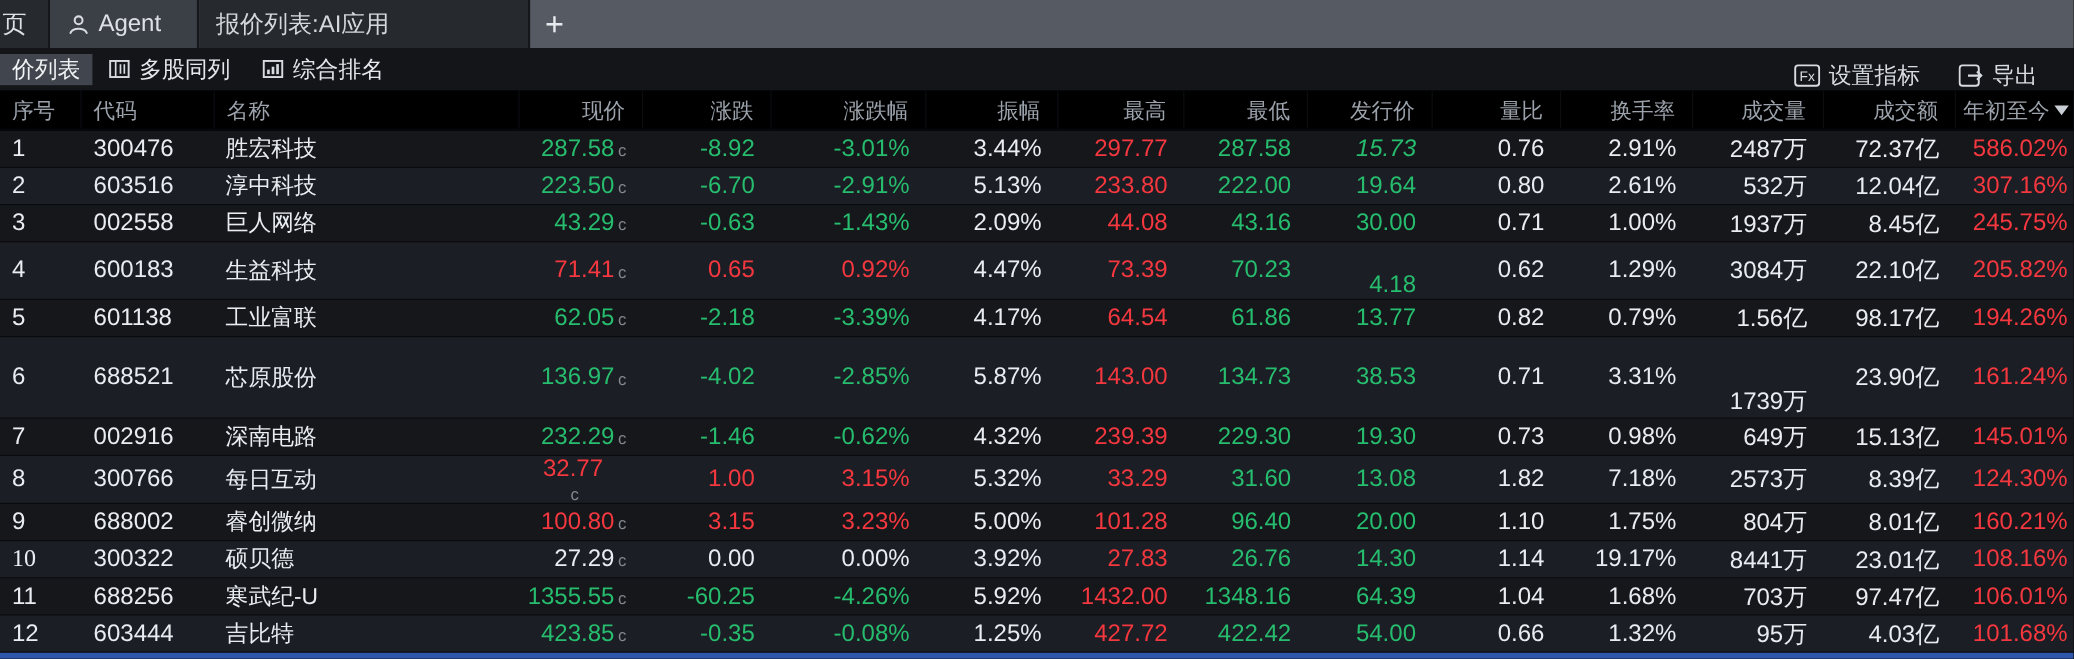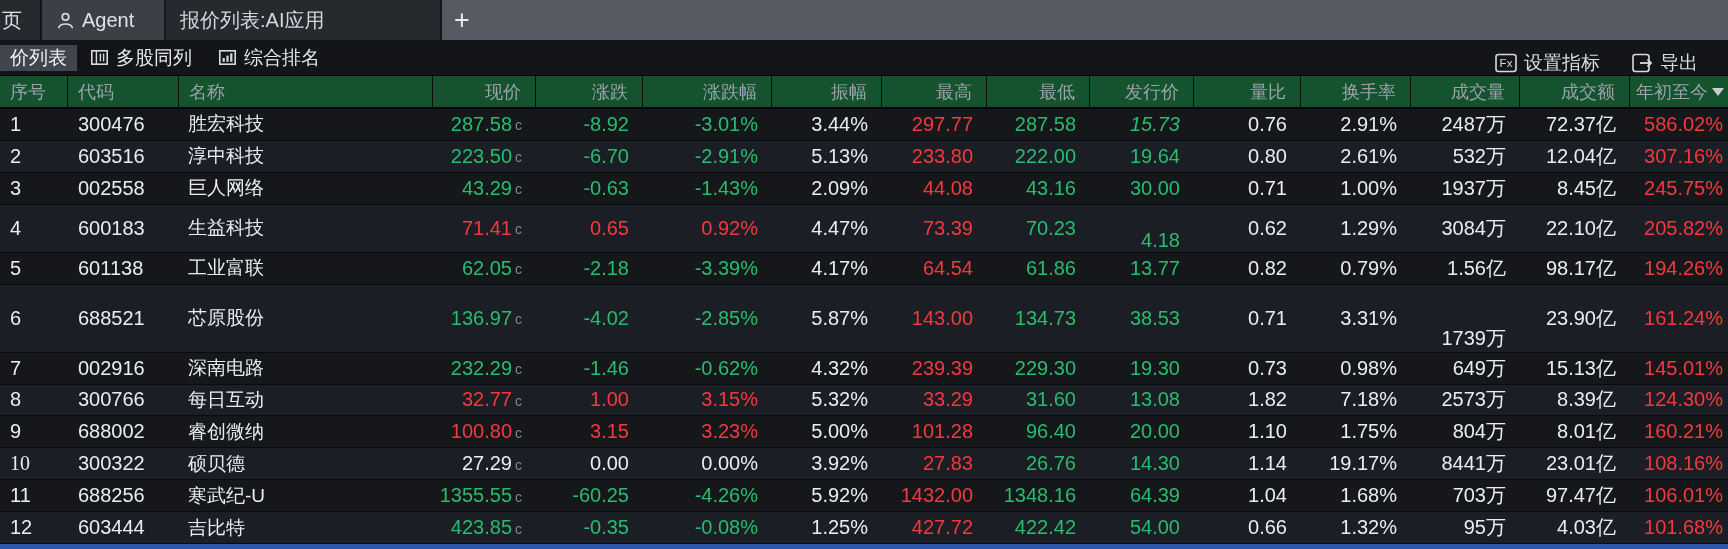--- a/index.html
+++ b/index.html
@@ -25,21 +25,21 @@
   .toolbar{height:35px;background:#131519;display:flex;align-items:center;flex:none;border-bottom:1px solid #06070a;gap:44px;}
   .views{display:flex;align-items:stretch;}
   .view{display:flex;align-items:center;color:#e4e7eb;font-size:19px;padding:0 13px;gap:7px;}
   .view.active{background:#41464e;color:#f0f2f4;padding:0 10px;}
   .tool-actions{margin-left:auto;display:flex;align-items:stretch;padding-right:14px;margin-top:11px;}
   .action{display:flex;align-items:center;color:#d8dce1;font-size:19px;gap:7px;padding:0 16px;}
   .icon-box{display:inline-flex;align-items:center;}
 
   
   .table{flex:1;display:flex;flex-direction:column;min-height:0;}
-  .thead{height:31px;background:#14532d;display:flex;flex:none;border-bottom:2px solid #05060a;}
+  .thead{height:31px;background:#000000;display:flex;flex:none;border-bottom:2px solid #05060a;}
   .th{display:flex;align-items:center;color:#9ba2ab;font-size:18px;box-sizing:border-box;border-right:1px solid #0b0d11;}
   .th:last-child{border-right:none;}
   .align-left{justify-content:flex-start;padding-left:10px;}
   .align-right{justify-content:flex-end;padding-right:14px;text-align:right;}
   .th.col-ytd{padding-right:4px;}
   .sort-desc{width:0;height:0;border-left:6px solid transparent;border-right:6px solid transparent;border-top:8px solid #c9ced5;margin-left:4px;flex:none;}
 
   .tbody{flex:1;display:flex;flex-direction:column;}
   .tr{flex:1;display:flex;align-items:stretch;border-bottom:1px solid #0a0b0e;box-sizing:border-box;}
   .tr.odd{background:#15171b;}
@@ -526,21 +526,21 @@
         <div class="tr even">
           <div class="td align-left col-no c-white" style="width: 68px;">
             <span>8</span>
           </div>
           <div class="td align-left col-code c-white" style="width: 111px;">
             <span>300766</span>
           </div>
           <div class="td align-left col-name c-white" style="width: 254px;">
             <span>每日互动</span>
           </div>
-          <div class="td align-right col-price c-red" style="width: 103px;">
+          <div class="td align-right col-price c-red" style="width: 103px; flex-direction: column;">
             <span>32.77</span>
             <span class="unit">c</span>
           </div>
           <div class="td align-right col-change c-red" style="width: 107px;">
             <span>1.00</span>
           </div>
           <div class="td align-right col-change_pct c-red" style="width: 129px;">
             <span>3.15%</span>
           </div>
           <div class="td align-right col-amplitude c-white" style="width: 110px;">

